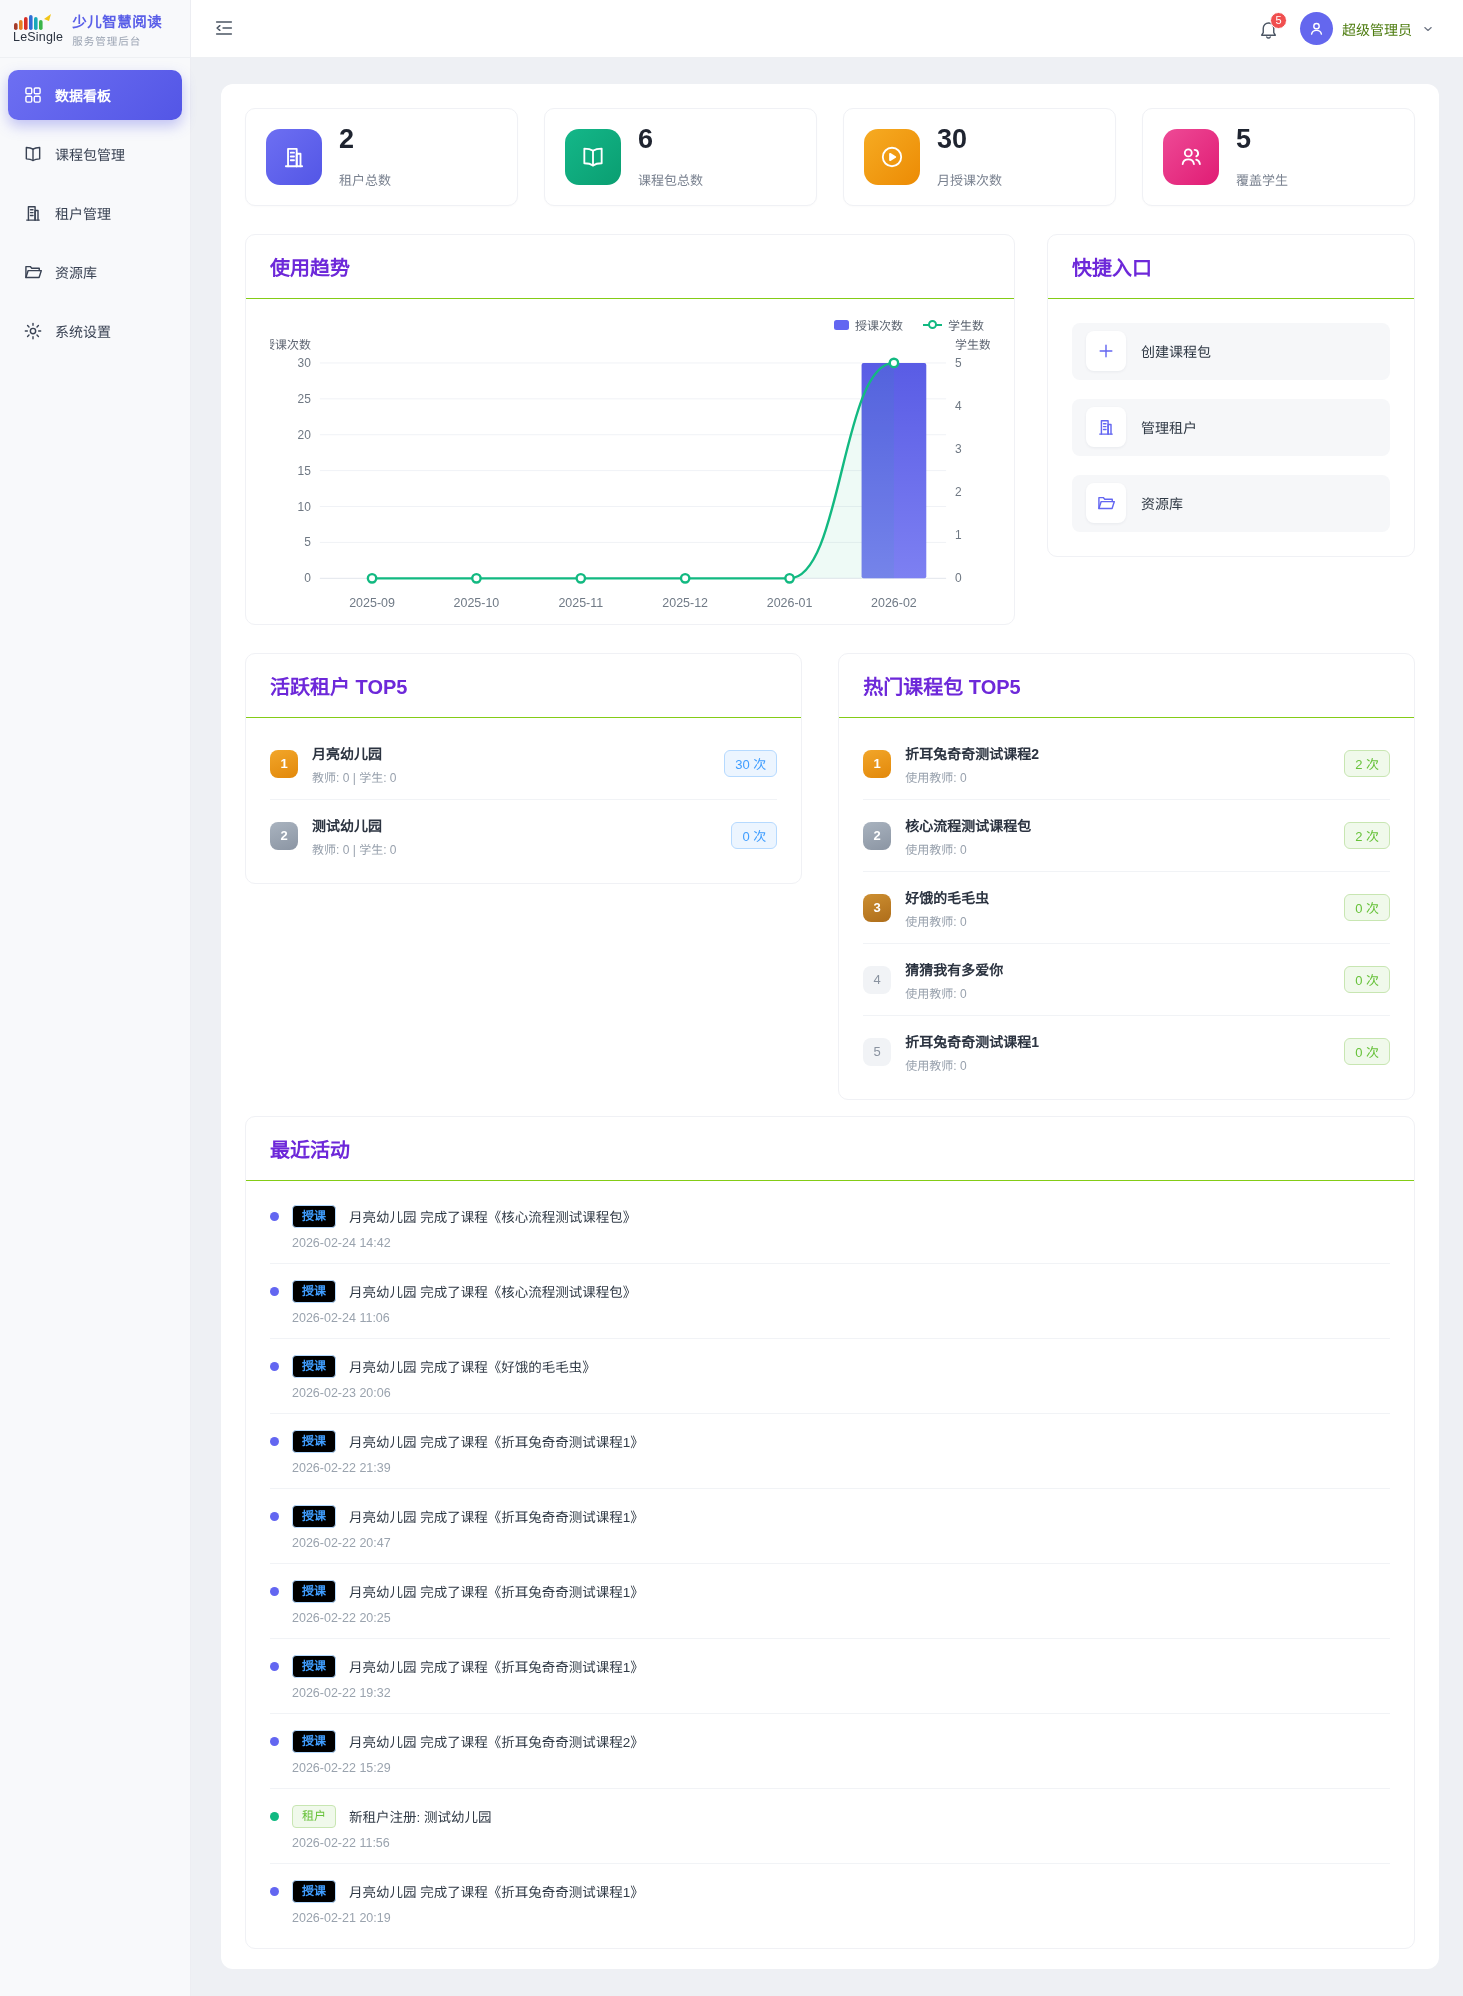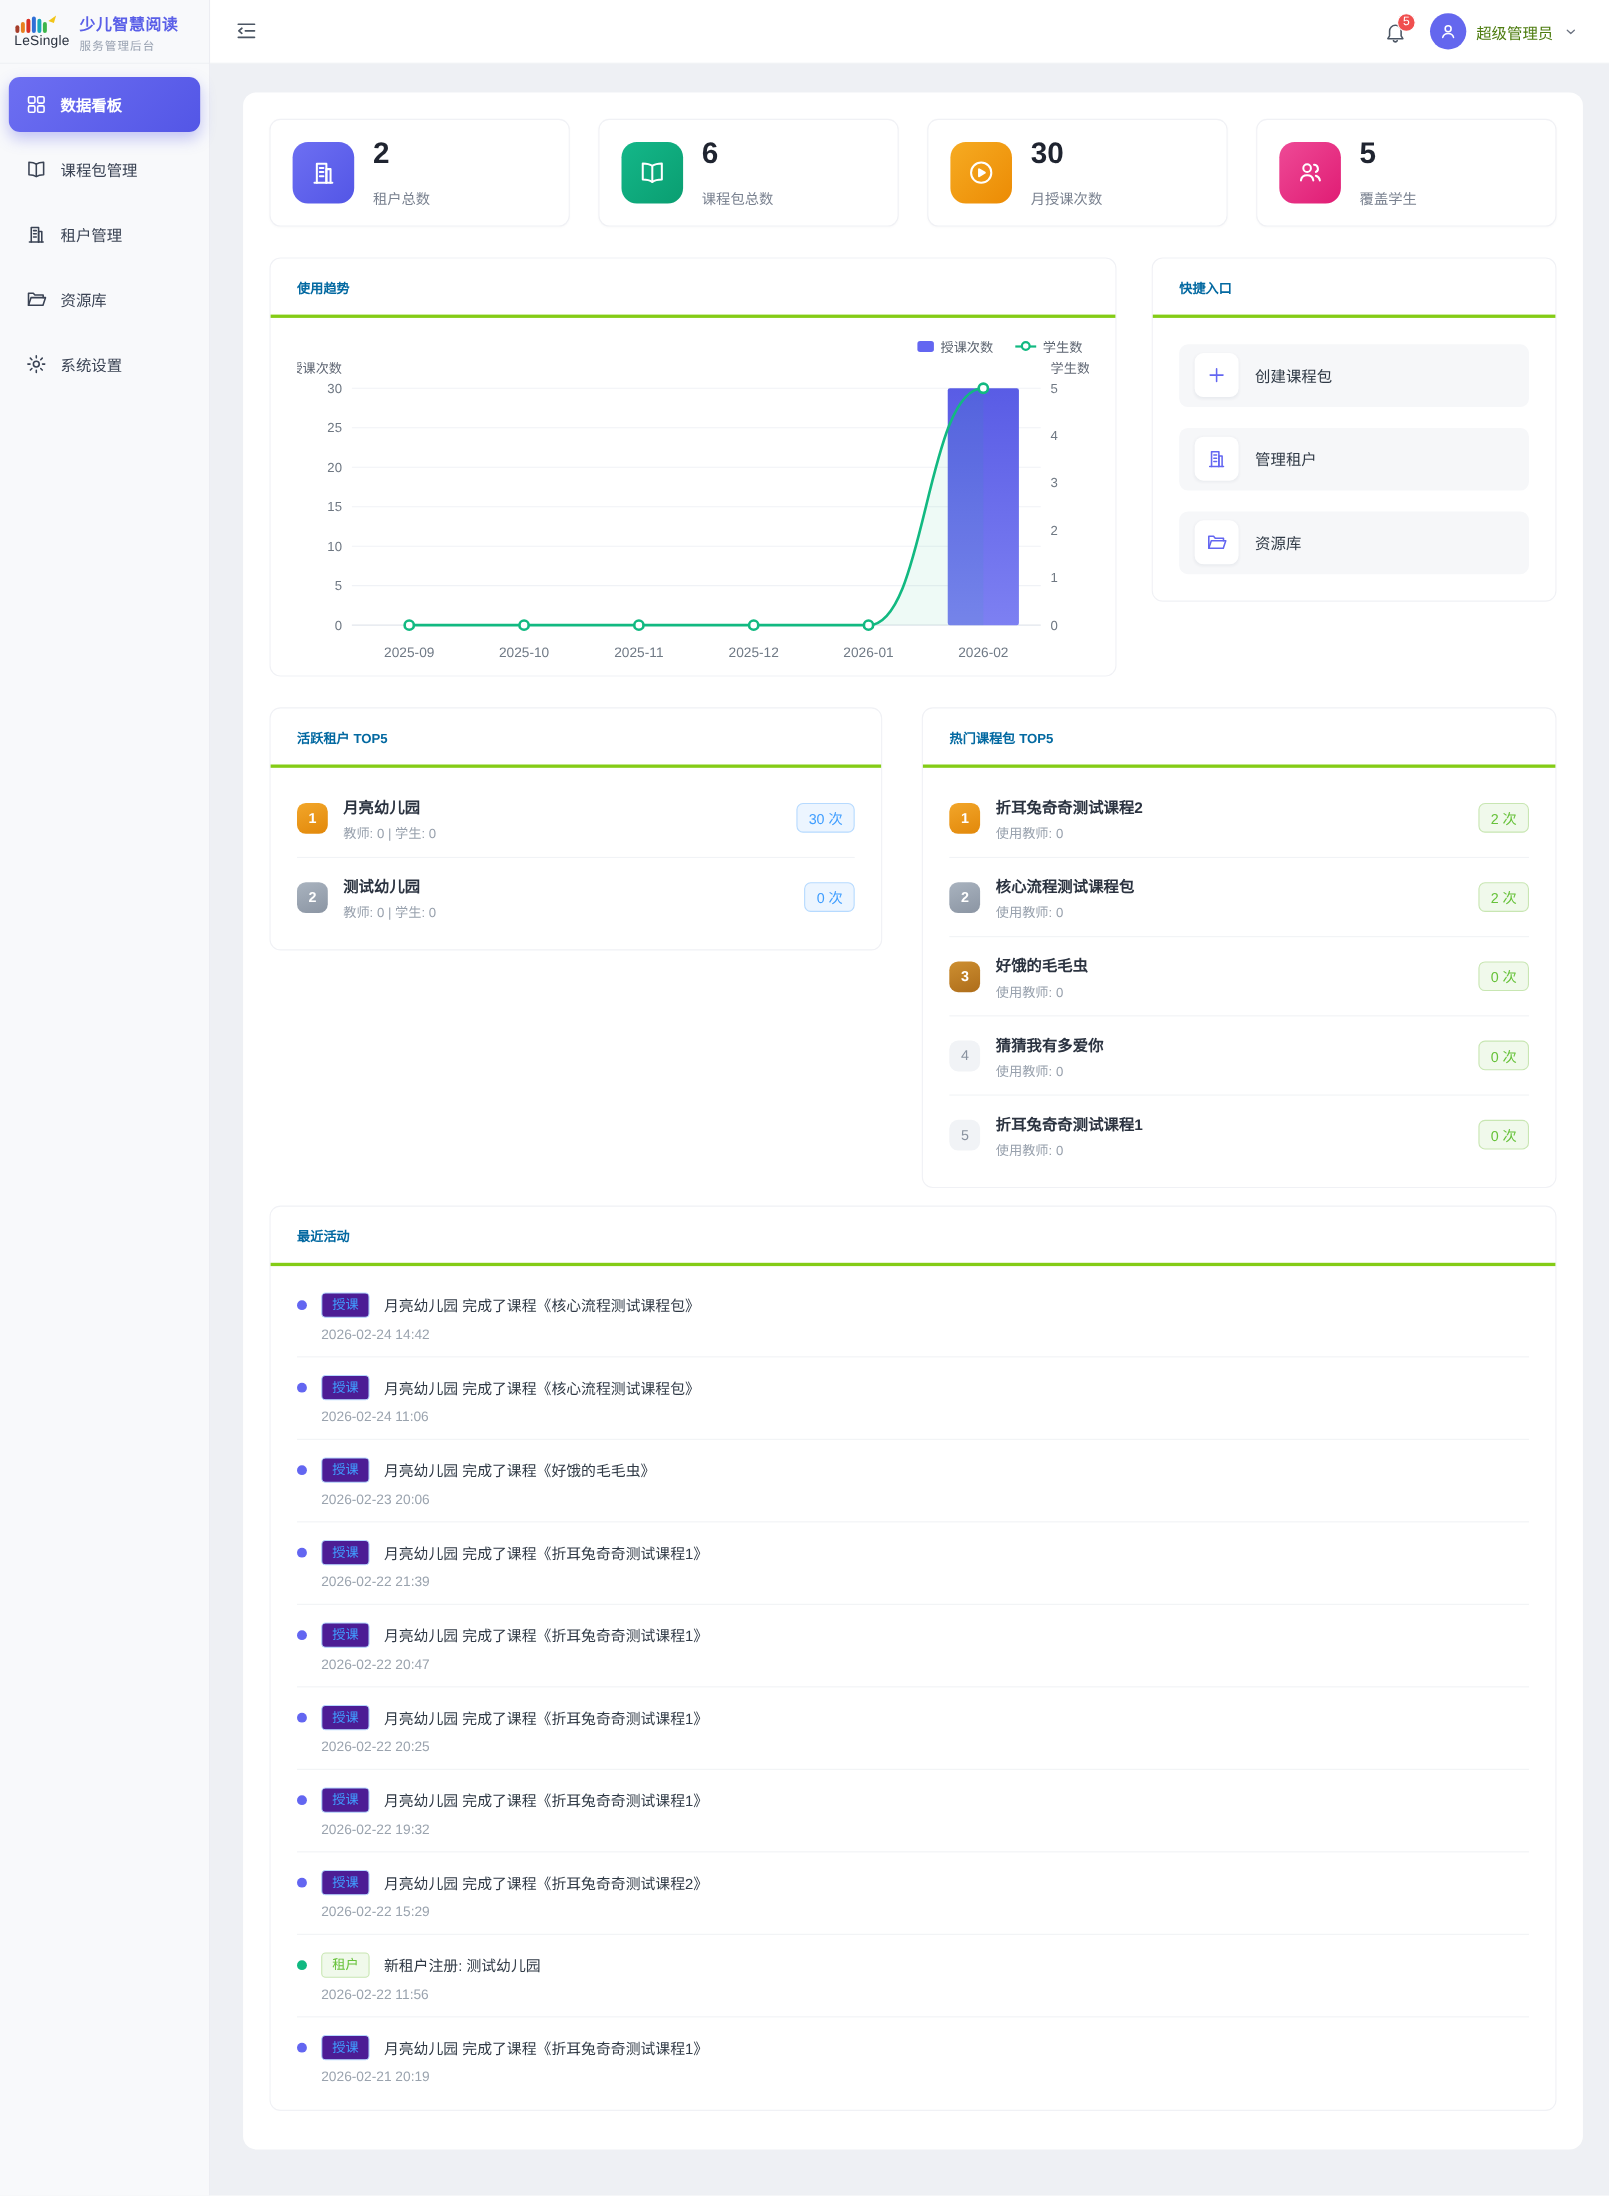--- a/index.html
+++ b/index.html
@@ -47,21 +47,21 @@
   
   .stats-row { display:grid; grid-template-columns:repeat(4,1fr); gap:26px; }
   .stat-card { border:1px solid #f0f1f5; border-radius:10px; padding:16px 20px; display:flex; align-items:center; gap:17px; background:#fff; box-shadow:0 1px 2px rgba(20,30,60,.02); }
   .stat-icon { width:56px; height:56px; border-radius:14px; display:flex; align-items:center; justify-content:center; color:#fff; flex:0 0 56px; }
   .stat-icon svg { width:26px; height:26px; }
   .stat-num { font-size:27px; font-weight:bold; color:#1f2430; line-height:1.1; }
   .stat-label { font-size:13px; color:#7a8290; margin-top:15px; }
 
   
   .card { border:1px solid #f0f1f5; border-radius:10px; background:#fff; }
-  .card-hd { padding:17px 24px; border-bottom:3px solid #84cc16; font-size:12px; font-weight:bold; color:#0369a1; }
+  .card-hd { padding:17px 24px; border-bottom:1px solid #84cc16; font-size:20px; font-weight:bold; color:#6d28d9; }
   .row2 { display:grid; grid-template-columns:1fr 368px; gap:32px; margin-top:28px; align-items:start; }
   .row3 { display:grid; grid-template-columns:1fr 1.035fr; gap:36px; margin-top:28px; align-items:start; }
 
   
   .chart-body { padding:16px 24px 8px; }
   .legend { display:flex; justify-content:flex-end; gap:20px; font-size:12px; color:#5c6470; padding-right:6px; height:20px; align-items:center; }
   .legend-item { display:flex; align-items:center; gap:6px; }
   .sw-bar { width:15px; height:10px; border-radius:2.5px; background:#6366f1; }
   .sw-line { position:relative; width:19px; height:10px; }
   .sw-line::before { content:""; position:absolute; left:0; right:0; top:4px; height:2px; background:#12b981; }
@@ -93,21 +93,21 @@
   
   .activity-card { margin-top:16px; }
   .act-body { padding:8px 24px 10px; }
   .act-item { padding:16px 0 13px; border-bottom:1px solid #f1f3f6; }
   .act-item:last-child { border-bottom:none; }
   .act-line { display:flex; align-items:center; gap:13px; }
   .dot { width:9px; height:9px; border-radius:50%; flex:0 0 9px; }
   .dot-lesson { background:#6366f1; }
   .dot-tenant { background:#10b981; }
   .tag { font-size:12px; padding:2px 9px; border-radius:4px; border:1px solid; line-height:17px; }
-  .tag-lesson { color:#409eff; background:#4c1d95; border-color:#b6daff; }
+  .tag-lesson { color:#409eff; background:#000000; border-color:#b6daff;font-weight:bold; }
   .tag-tenant { color:#67c23a; background:#f0f9eb; border-color:#c8e6b2; }
   .act-text { font-size:13.5px; color:#303a46; }
   .act-time { font-size:12.5px; color:#9aa3ae; margin-top:8px; margin-left:22px; }
 </style>
 </head>
 <body>
 
 <div class="layout">
 
   <aside class="sidebar">

